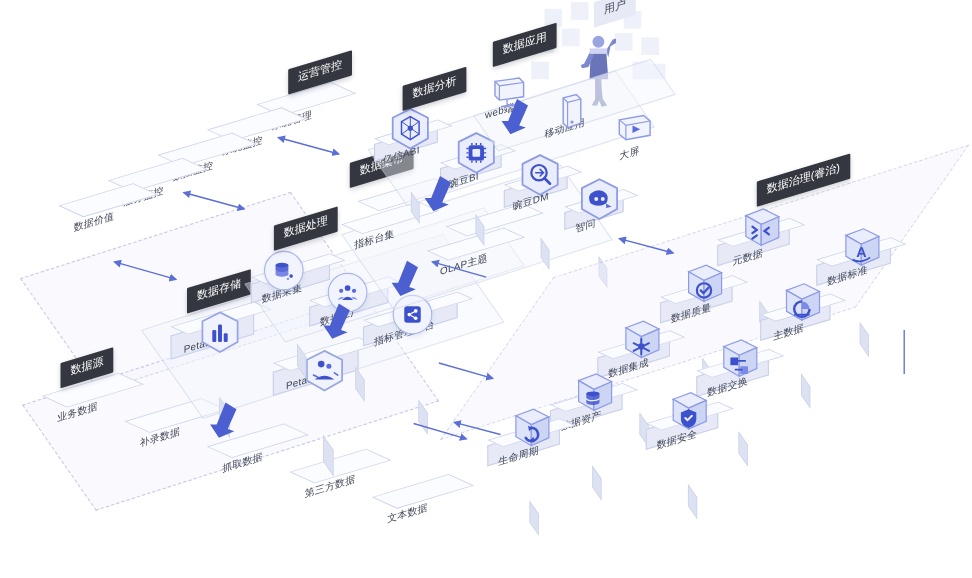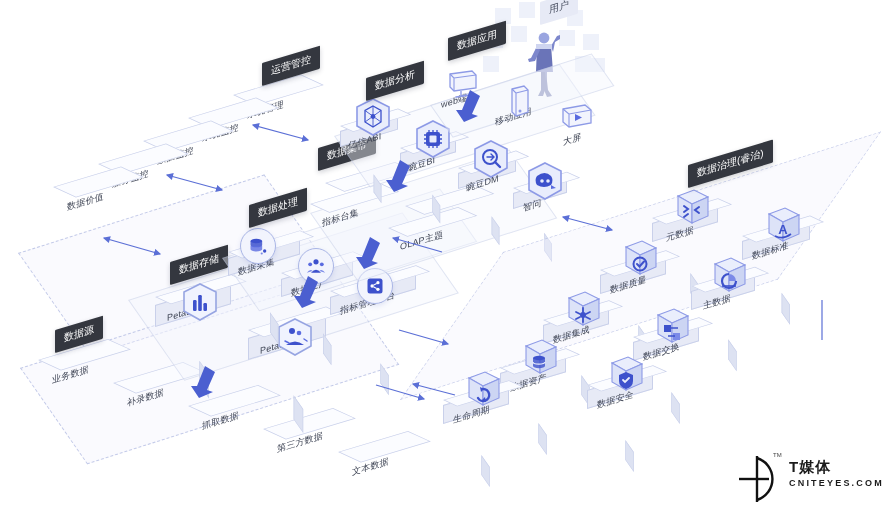--- a/index.html
+++ b/index.html
@@ -572,24 +572,14 @@
   <svg class="bigarrow" style="left:350px;top:233px;" width="42" height="38" viewBox="0 0 42 38">
     <path d="M14 36 L6 24 L12 24 L20 4 L30 10 L22 28 L28 30 Z" fill="#4b5fd0"></path>
   </svg>
   <svg class="bigarrow" style="left:380px;top:156px;" width="42" height="38" viewBox="0 0 42 38">
     <path d="M14 36 L6 24 L12 24 L20 4 L30 10 L22 28 L28 30 Z" fill="#4b5fd0"></path>
   </svg>
   <svg class="bigarrow" style="left:450px;top:86px;" width="42" height="38" viewBox="0 0 42 38">
     <path d="M14 36 L6 24 L12 24 L20 4 L30 10 L22 28 L28 30 Z" fill="#4b5fd0"></path>
   </svg>
 
-  <div id="logo">
-    <svg width="52" height="52" viewBox="0 0 52 52">
-      <path d="M22 6 A22 22 0 0 1 22 48" fill="none" stroke="#111" stroke-width="2.4"></path>
-      <line x1="22" y1="4" x2="22" y2="50" stroke="#111" stroke-width="2.4"></line>
-      <line x1="4" y1="27" x2="34" y2="27" stroke="#111" stroke-width="2.4"></line>
-    </svg>
-    <div class="tm">TM</div>
-    <div class="logotext">T媒体</div>
-    <div class="logosub">CNITEYES.COM</div>
-  </div>
 
 </div>
 
 </body></html>

